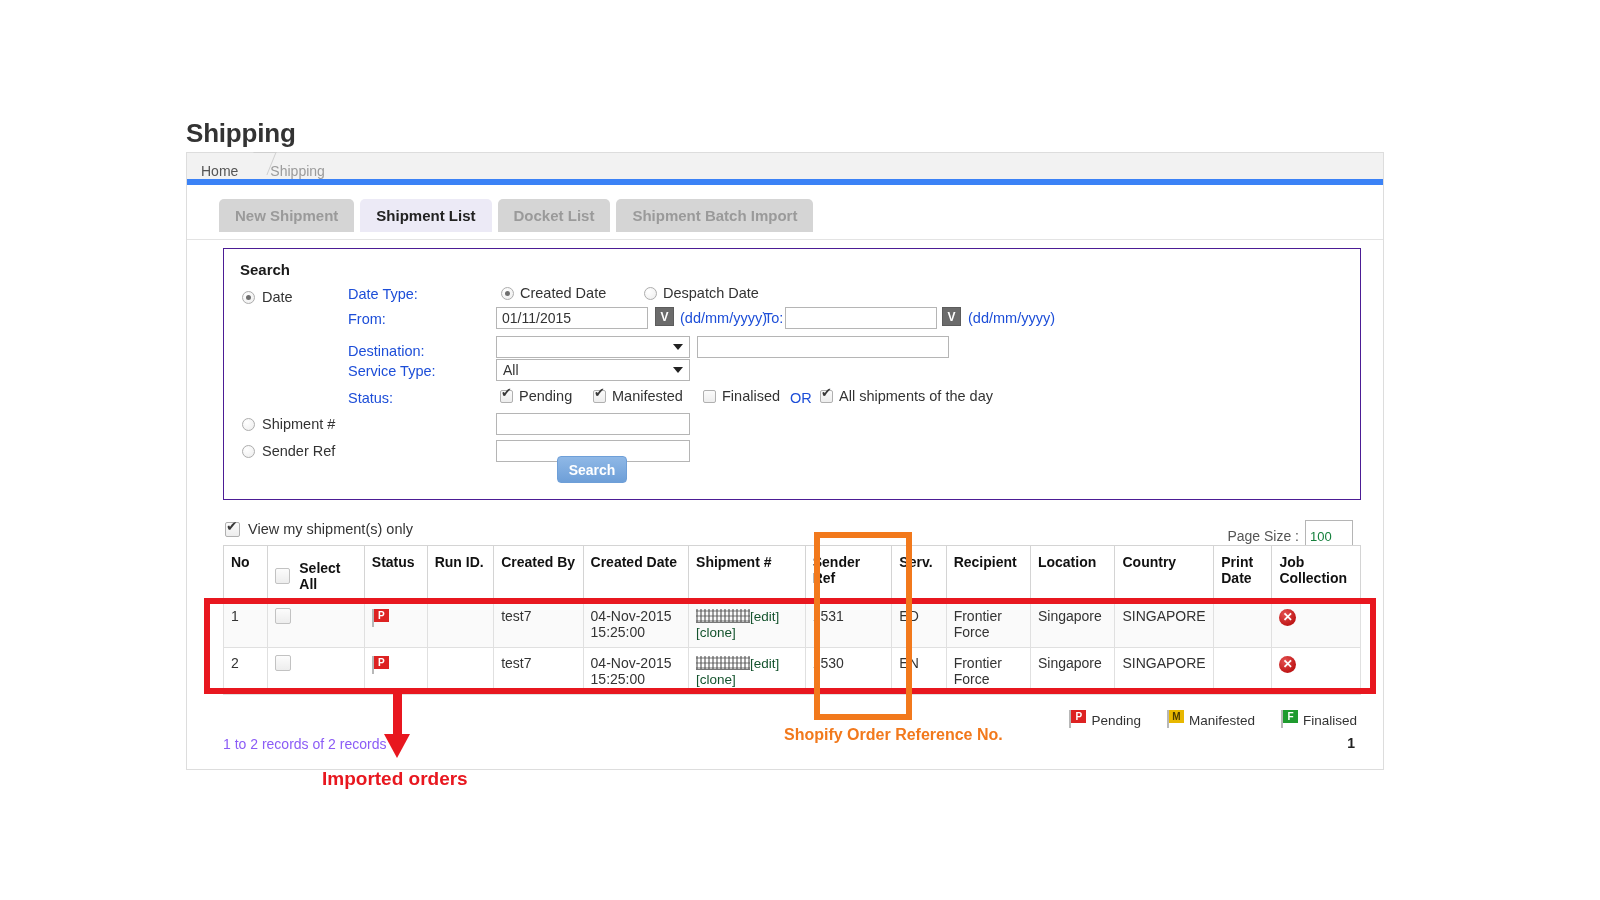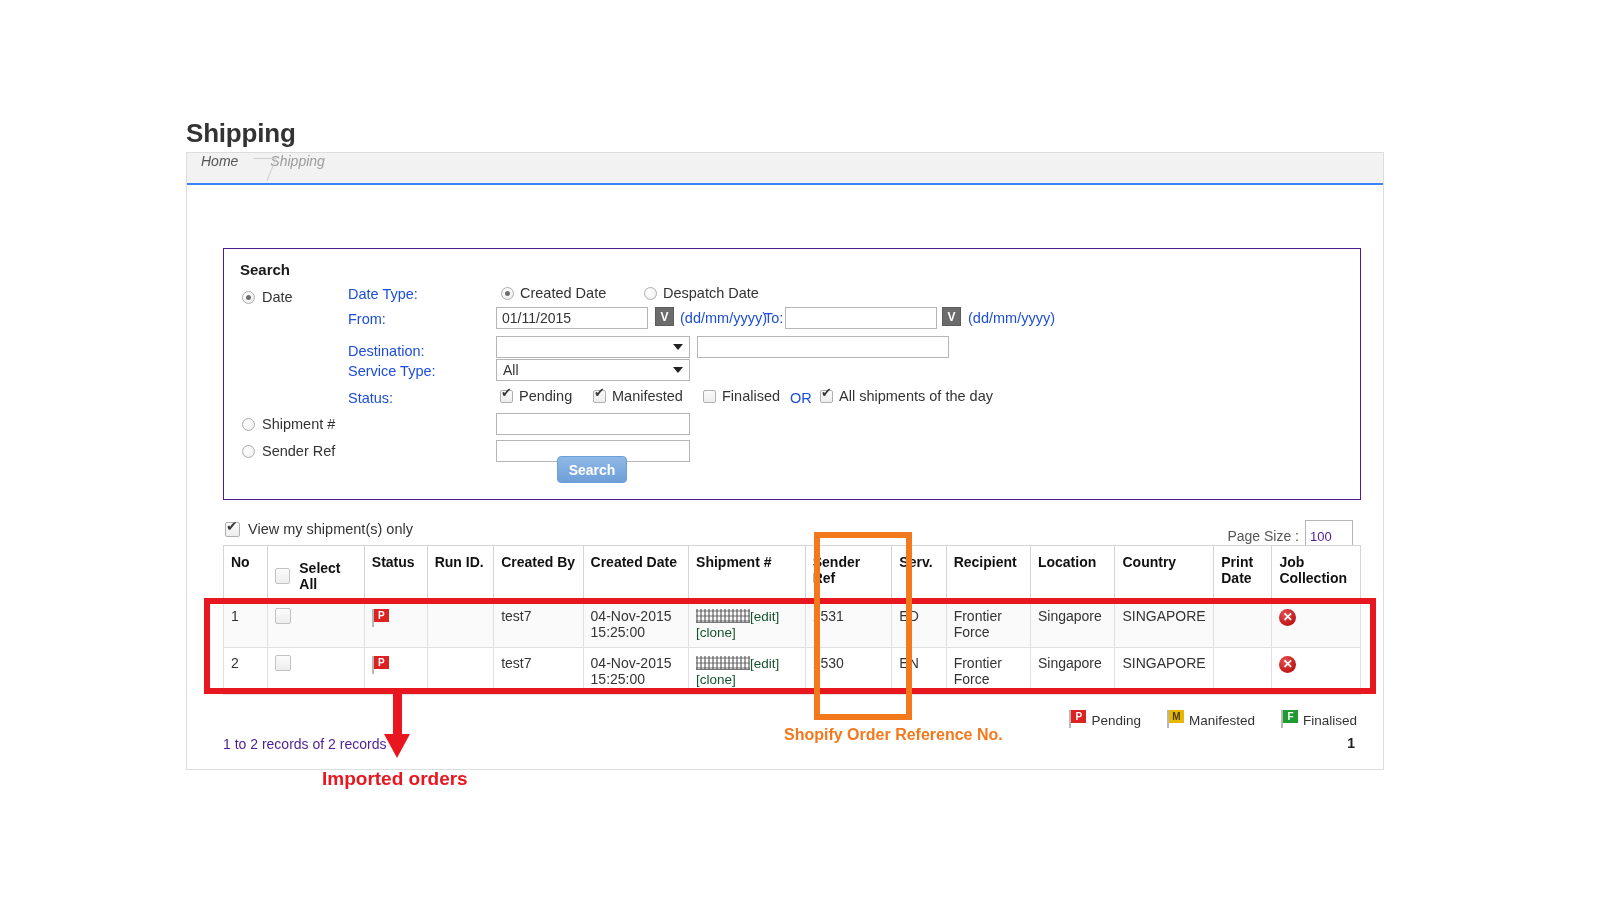--- a/index.html
+++ b/index.html
@@ -39,26 +39,25 @@
     border: 1px solid #dddddd;
     background: #ffffff;
     box-sizing: border-box;
   }
 
   
   .breadcrumb {
     position: relative;
     height: 32px;
     background: #f2f2f2;
-    border-bottom: 2px solid #3b82f6;
+    border-bottom: 6px solid #3b82f6;
     display: flex;
-    align-items: flex-start;
+    align-items: flex-end;
     padding-left: 14px;
     box-sizing: border-box;
-    font-style: italic;
   }
   .crumb {
     font-size: 14px;
     color: #555555;
   }
   .crumb.active { color: #555; }
   .crumb.muted { color: #9b9b9b; }
   .crumb-sep {
     width: 22px;
     height: 32px;
@@ -273,21 +272,21 @@
     align-items: center;
     gap: 6px;
   }
   .pagesize .ps-input {
     border: 1px solid #b5b5b5;
     width: 48px;
     height: 32px;
     font-size: 13px;
     padding: 0 4px;
     box-sizing: border-box;
-    color: #4c1d95;
+    color: #15803d;
     background: #fff;
     font-family: "Liberation Sans", sans-serif;
   }
 
   
   table.grid {
     position: absolute;
     left: 36px;
     top: 392px;
     width: 1138px;
@@ -394,21 +393,21 @@
     font-size: 13.5px;
     color: #333;
   }
   .legend .item { display: flex; align-items: flex-end; gap: 3px; }
 
   .records-text {
     position: absolute;
     left: 36px;
     top: 583px;
     font-size: 14px;
-    color: #4c1d95;
+    color: #8b5cf6;
   }
   .page-num {
     position: absolute;
     right: 28px;
     top: 582px;
     font-size: 14px;
     font-weight: bold;
     color: #222;
   }
 
@@ -482,20 +481,28 @@
   <div class="page-title">Shipping</div>
 
   <div class="panel">
 
     <div class="breadcrumb">
       <span class="crumb active">Home</span>
       <span class="crumb-sep"></span>
       <span class="crumb muted">Shipping</span>
     </div>
 
+    <div class="tabs-wrap">
+      <div class="tabs">
+        <div class="tab">New Shipment</div>
+        <div class="tab selected">Shipment List</div>
+        <div class="tab">Docket List</div>
+        <div class="tab">Shipment Batch Import</div>
+      </div>
+    </div>
 
     <div class="search-box">
       <div class="search-legend">Search</div>
 
       <div class="row-left-opt" style="top:40px;justify-content:space-between;">
         <span class="radio checked"></span>
         <span>Date</span>
       </div>
       <div class="row-left-opt" style="top:167px;">
         <span class="radio"></span>

